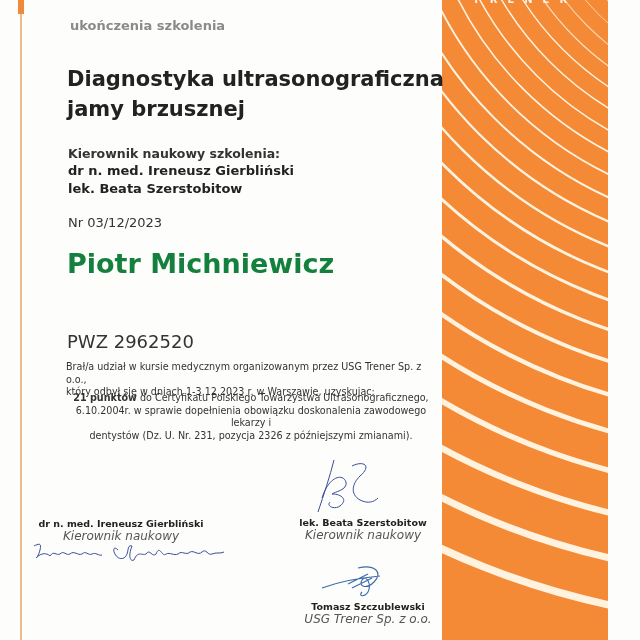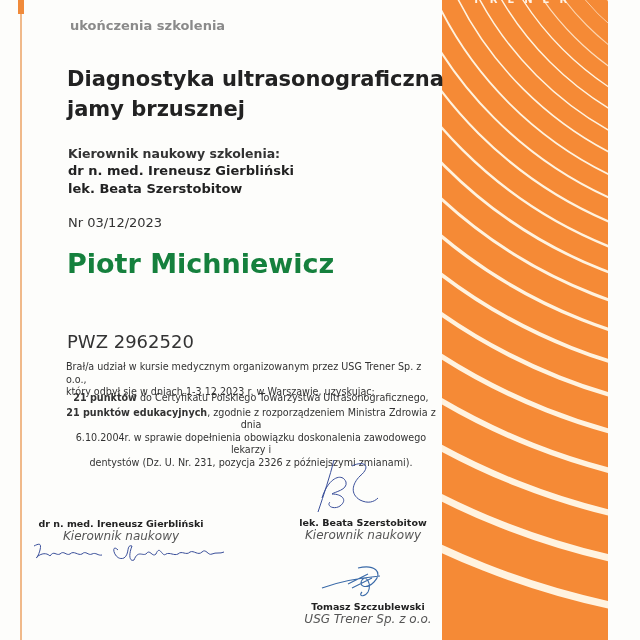--- a/index.html
+++ b/index.html
@@ -75,21 +75,20 @@
 <div class="person">Piotr Michniewicz</div>
 <div class="pwz">PWZ 2962520</div>
 
 <div class="body-text" style="top:361px;">
   <div>Brał/a udział w kursie medycznym organizowanym przez USG Trener Sp. z o.o.,</div>
   <div>który odbył się w dniach 1-3.12.2023 r. w Warszawie, uzyskując:</div>
 </div>
 
 <div class="body-text" style="top:392px;text-align:center;">
   <div><b>21 punktów</b><span> do Certyfikatu Polskiego Towarzystwa Ultrasonograficznego,</span></div>
-  <div style="margin-top:2px;"><b>21 punktów edukacyjnych</b><span>, zgodnie z rozporządzeniem Ministra Zdrowia z dnia</span></div>
   <div>6.10.2004r. w sprawie dopełnienia obowiązku doskonalenia zawodowego lekarzy i</div>
   <div>dentystów (Dz. U. Nr. 231, pozycja 2326 z późniejszymi zmianami).</div>
 </div>
 
 <svg class="sig-svg" style="left:312px; top:458px;" width="70" height="58" viewBox="0 0 70 58">
   <path d="M22 2 C18 18, 12 36, 6 54 M10 40 C16 20, 30 14, 34 24 C36 32, 22 34, 20 36 C30 36, 36 42, 28 48 C22 52, 14 48, 18 44 M40 8 C52 2, 60 8, 48 18 C40 26, 38 36, 48 42 C56 46, 62 44, 66 40" fill="none" stroke="#3a4f9a" stroke-width="1"></path>
 </svg>
 
 <svg class="sig-svg" style="left:30px; top:538px;" width="210" height="30" viewBox="0 0 210 30">
   <path d="M4 8 C8 6, 12 4, 10 12 C8 20, 4 22, 8 18 C14 14, 18 16, 20 18 C24 12, 26 18, 30 16 C34 12, 36 18, 40 16 C44 12, 48 18, 52 16 C56 12, 58 18, 62 16 C66 14, 68 18, 72 17 M88 12 C80 4, 84 24, 94 20 C100 16, 96 6, 102 8 C98 18, 100 24, 104 22 C108 12, 112 18, 116 16 C120 10, 122 20, 126 16 C130 6, 132 20, 136 16 C140 14, 144 18, 148 16 C152 12, 156 18, 160 14 C164 12, 168 18, 172 14 C176 10, 178 18, 182 16 C186 14, 190 16, 194 14" fill="none" stroke="#3a4f9a" stroke-width="1"></path>

